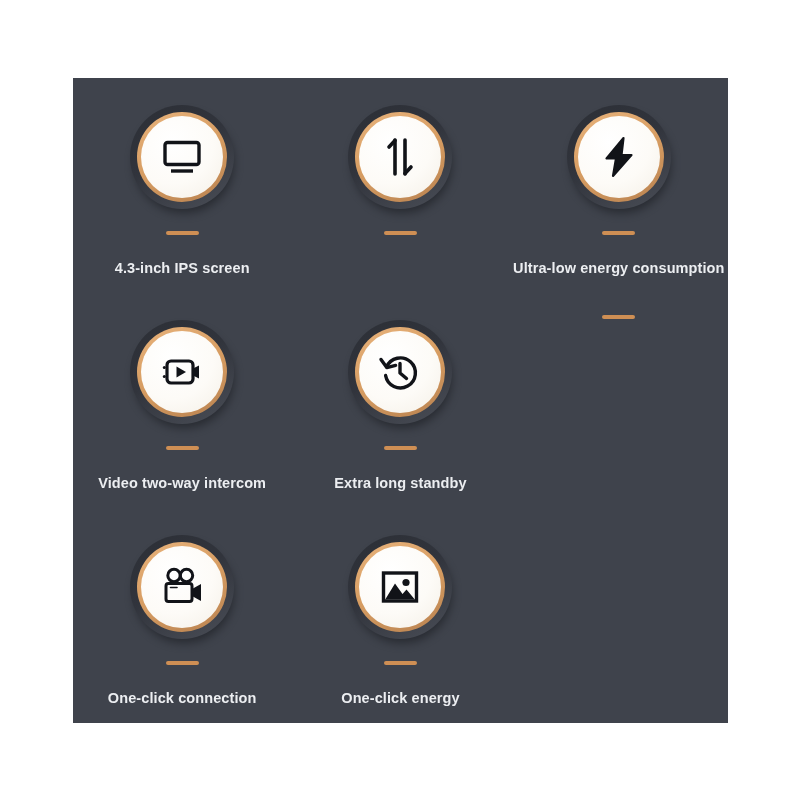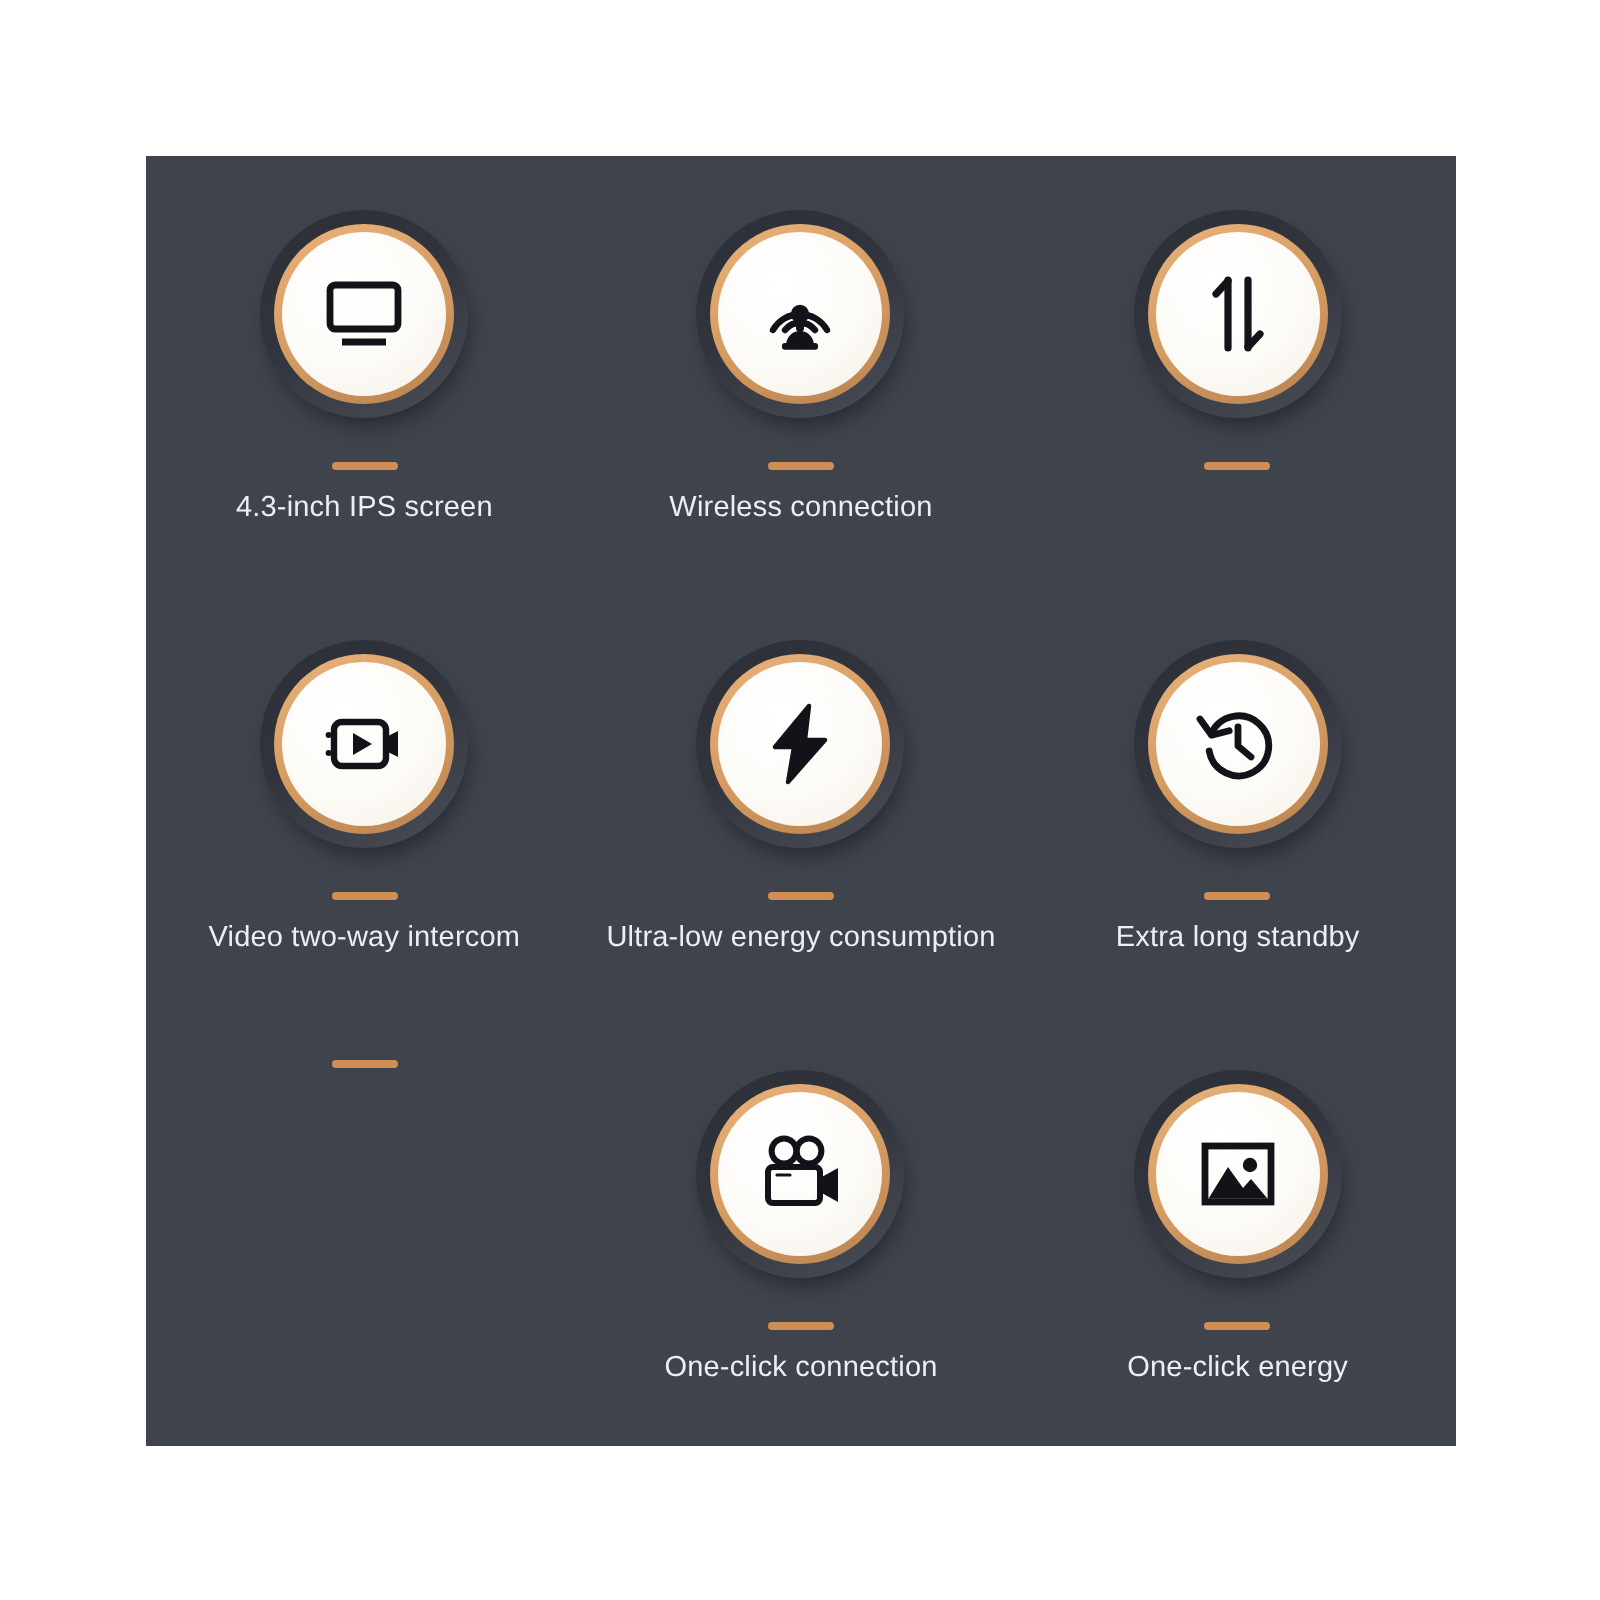--- a/index.html
+++ b/index.html
@@ -79,24 +79,24 @@
   }
   .badge-inner svg { display: block; }
 
   .dash {
     width: 33px; height: 4px;
     border-radius: 2px;
     background: #cf8f54;
     margin-top: 22px;
   }
   .label {
-    margin-top: 11px;
+    margin-top: 25px;
     color: #eceef1;
     font-size: 14.5px;
-    font-weight: 400;
+    font-weight: 700;
     letter-spacing: .1px;
     white-space: nowrap;
     text-align: center;
   }
   .fov-text {
     font-family: "Liberation Sans", sans-serif;
     font-size: 13px;
     font-weight: 700;
     fill: #111318;
   }
@@ -117,55 +117,51 @@
             <svg width="52" height="52" viewBox="0 0 52 52">
               <rect x="9" y="11.5" width="34" height="22" rx="2.6" ry="2.6" fill="none" stroke="#111318" stroke-width="3.4"></rect>
               <line x1="15" y1="40" x2="37" y2="40" stroke="#111318" stroke-width="3.4" stroke-linecap="butt"></line>
             </svg>
           </div>
         </div>
         <div class="dash"></div>
         <div class="label">4.3-inch IPS screen</div>
       </div>
 
-      <div class="cell c1">
-        <div class="badge-wrap">
-          <div class="badge-shadow"></div>
-          <div class="badge-outer"></div>
-          <div class="badge-ring"></div>
-          <div class="badge-inner">
-            <svg width="52" height="52" viewBox="0 0 52 52">
-              <path d="M12.5 34 A15.5 15.5 0 0 1 39.5 34" fill="none" stroke="#111318" stroke-width="3.2" stroke-linecap="round"></path>
-              <path d="M18.5 34 A9.6 9.6 0 0 1 33.5 34" fill="none" stroke="#111318" stroke-width="3.2" stroke-linecap="round"></path>
-              <circle cx="26" cy="26" r="4.6" fill="#111318"></circle>
-              <path d="M26 27 L26 33" stroke="#111318" stroke-width="4" stroke-linecap="round"></path>
-              <path d="M19 42 C19 37.5 22.2 34.5 26 34.5 C29.8 34.5 33 37.5 33 42 Z" fill="#111318"></path>
-              <rect x="17" y="40.5" width="18" height="3.4" rx="1.4" fill="#111318"></rect>
-            </svg>
-          </div>
-        </div>
-        <div class="dash"></div>
-        <div class="label">Wireless connection</div>
-      </div>
 
       <div class="cell c2">
         <div class="badge-wrap">
           <div class="badge-shadow"></div>
           <div class="badge-outer"></div>
           <div class="badge-ring"></div>
           <div class="badge-inner">
             <svg width="52" height="52" viewBox="0 0 52 52">
               <path d="M21 9 L21 43" stroke="#111318" stroke-width="3.6" stroke-linecap="round"></path>
               <path d="M15 16 L21 9.5" stroke="#111318" stroke-width="3.6" stroke-linecap="round"></path>
               <path d="M31 9 L31 43" stroke="#111318" stroke-width="3.6" stroke-linecap="round"></path>
               <path d="M37 36 L31 42.5" stroke="#111318" stroke-width="3.6" stroke-linecap="round"></path>
             </svg>
           </div>
         </div>
         <div class="dash"></div>
+      </div>
+
+      <div class="cell c1">
+        <div class="badge-wrap">
+          <div class="badge-shadow"></div>
+          <div class="badge-outer"></div>
+          <div class="badge-ring"></div>
+          <div class="badge-inner">
+            <svg width="52" height="52" viewBox="0 0 52 52">
+              <path d="M30.5 7 L13.5 27.5 L23 27.5 L20 45 L38.5 24 L28.5 24 Z" fill="#111318" stroke="#111318" stroke-width="2.2" stroke-linejoin="round"></path>
+            </svg>
+          </div>
+        </div>
+        <div class="dash"></div>
+        <div class="label">Ultra-low energy consumption</div>
       </div>
 
       <div class="cell c0">
         <div class="badge-wrap">
           <div class="badge-shadow"></div>
           <div class="badge-outer"></div>
           <div class="badge-ring"></div>
           <div class="badge-inner">
             <svg width="52" height="52" viewBox="0 0 52 52">
               <rect x="11" y="15" width="26" height="22" rx="4" ry="4" fill="none" stroke="#111318" stroke-width="3.2"></rect>
@@ -173,35 +169,20 @@
               <path d="M20.5 20.5 L20.5 31.5 L30 26 Z" fill="#111318"></path>
               <circle cx="8.3" cy="21.5" r="1.5" fill="#111318"></circle>
               <circle cx="8.3" cy="30.5" r="1.5" fill="#111318"></circle>
             </svg>
           </div>
         </div>
         <div class="dash"></div>
         <div class="label">Video two-way intercom</div>
       </div>
 
-      <div class="cell c1">
-        <div class="badge-wrap">
-          <div class="badge-shadow"></div>
-          <div class="badge-outer"></div>
-          <div class="badge-ring"></div>
-          <div class="badge-inner">
-            <svg width="52" height="52" viewBox="0 0 52 52">
-              <path d="M30.5 7 L13.5 27.5 L23 27.5 L20 45 L38.5 24 L28.5 24 Z" fill="#111318" stroke="#111318" stroke-width="2.2" stroke-linejoin="round"></path>
-            </svg>
-          </div>
-        </div>
-        <div class="dash"></div>
-        <div class="label">Ultra-low energy consumption</div>
-      </div>
-
       <div class="cell c2">
         <div class="badge-wrap">
           <div class="badge-shadow"></div>
           <div class="badge-outer"></div>
           <div class="badge-ring"></div>
           <div class="badge-inner">
             <svg width="52" height="52" viewBox="0 0 52 52">
               <path d="M12.6 21 A15 15 0 1 1 11.6 29.5" fill="none" stroke="#111318" stroke-width="3.4" stroke-linecap="round"></path>
               <path d="M7 13.5 L12.8 21.6 L21.6 19.4" fill="none" stroke="#111318" stroke-width="3.4" stroke-linecap="round" stroke-linejoin="round"></path>
               <path d="M26 17.5 L26 27 L32.5 32.5" fill="none" stroke="#111318" stroke-width="3.4" stroke-linecap="round" stroke-linejoin="round"></path>

